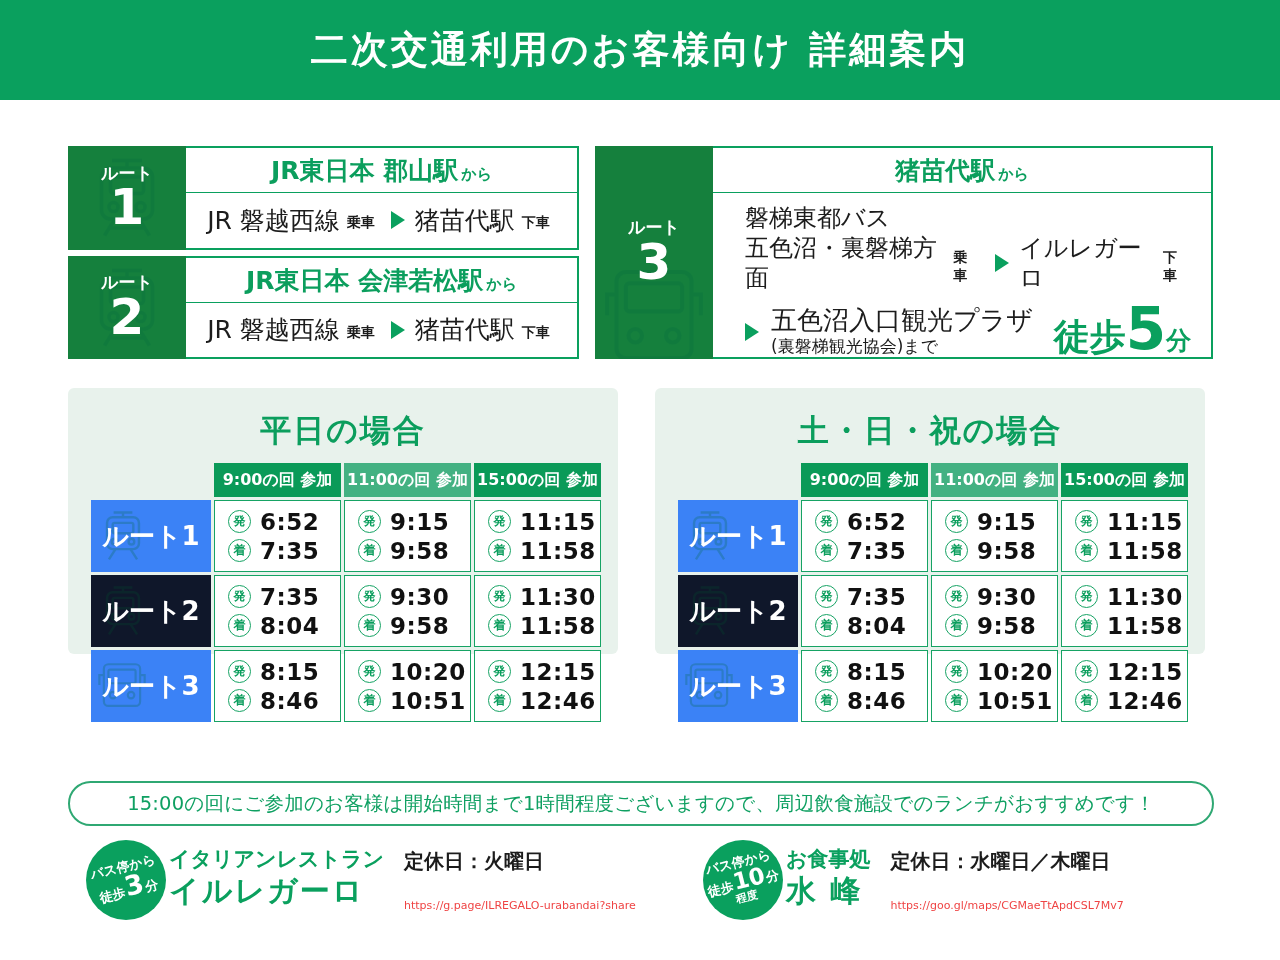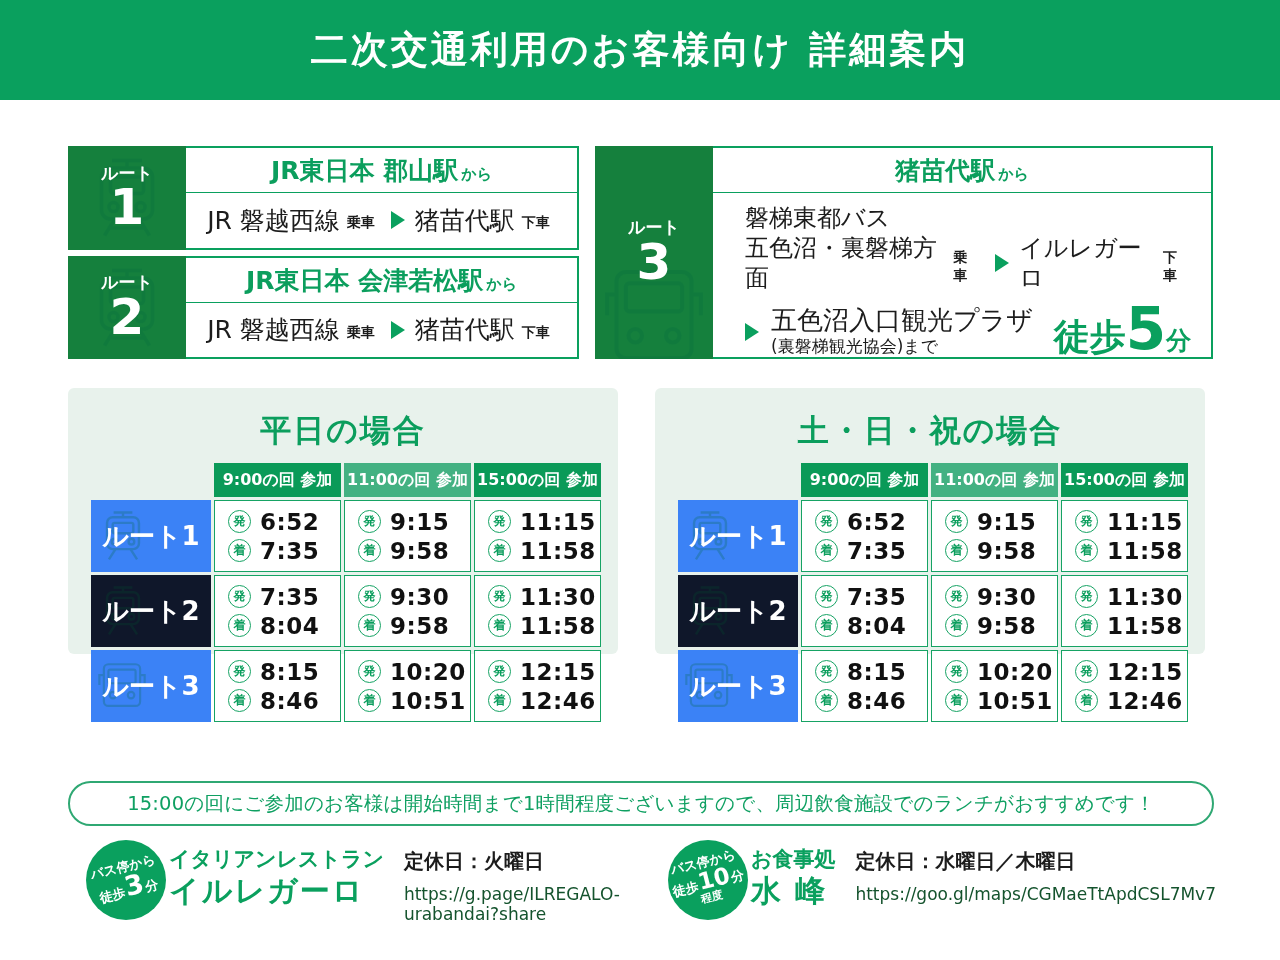--- a/index.html
+++ b/index.html
@@ -91,21 +91,21 @@
   .wb-l1{font-size:13px;font-weight:bold}
   .wb-l2{font-size:13px;font-weight:bold;display:flex;align-items:baseline;justify-content:center}
   .wb-min{font-size:27px;line-height:.9;margin:0 1px}
   .wb-min-sm{font-size:23px}
   .wb-l3{font-size:11px;font-weight:bold}
   .name-block{margin-left:3px;margin-top:7px;color:#0aa05e;font-weight:bold;white-space:nowrap}
   .category{font-size:21px;line-height:1.2}
   .r-name{font-size:30px;letter-spacing:2px;line-height:1.25}
   .details{margin-left:20px;margin-top:8px}
   .closed{font-size:20px;font-weight:bold}
-  .url{font-size:17px;margin-top:9px;color:#14532d;text-decoration:none;display:block}
+  .url{font-size:11px;margin-top:24px;color:#ef4444;text-decoration:none;display:block}
 </style>
 </head>
 <body>
 
 <header class="banner">
   <h1>二次交通利用のお客様向け 詳細案内</h1>
 </header>
 
 <section class="route route-1">
   <div class="badge">

